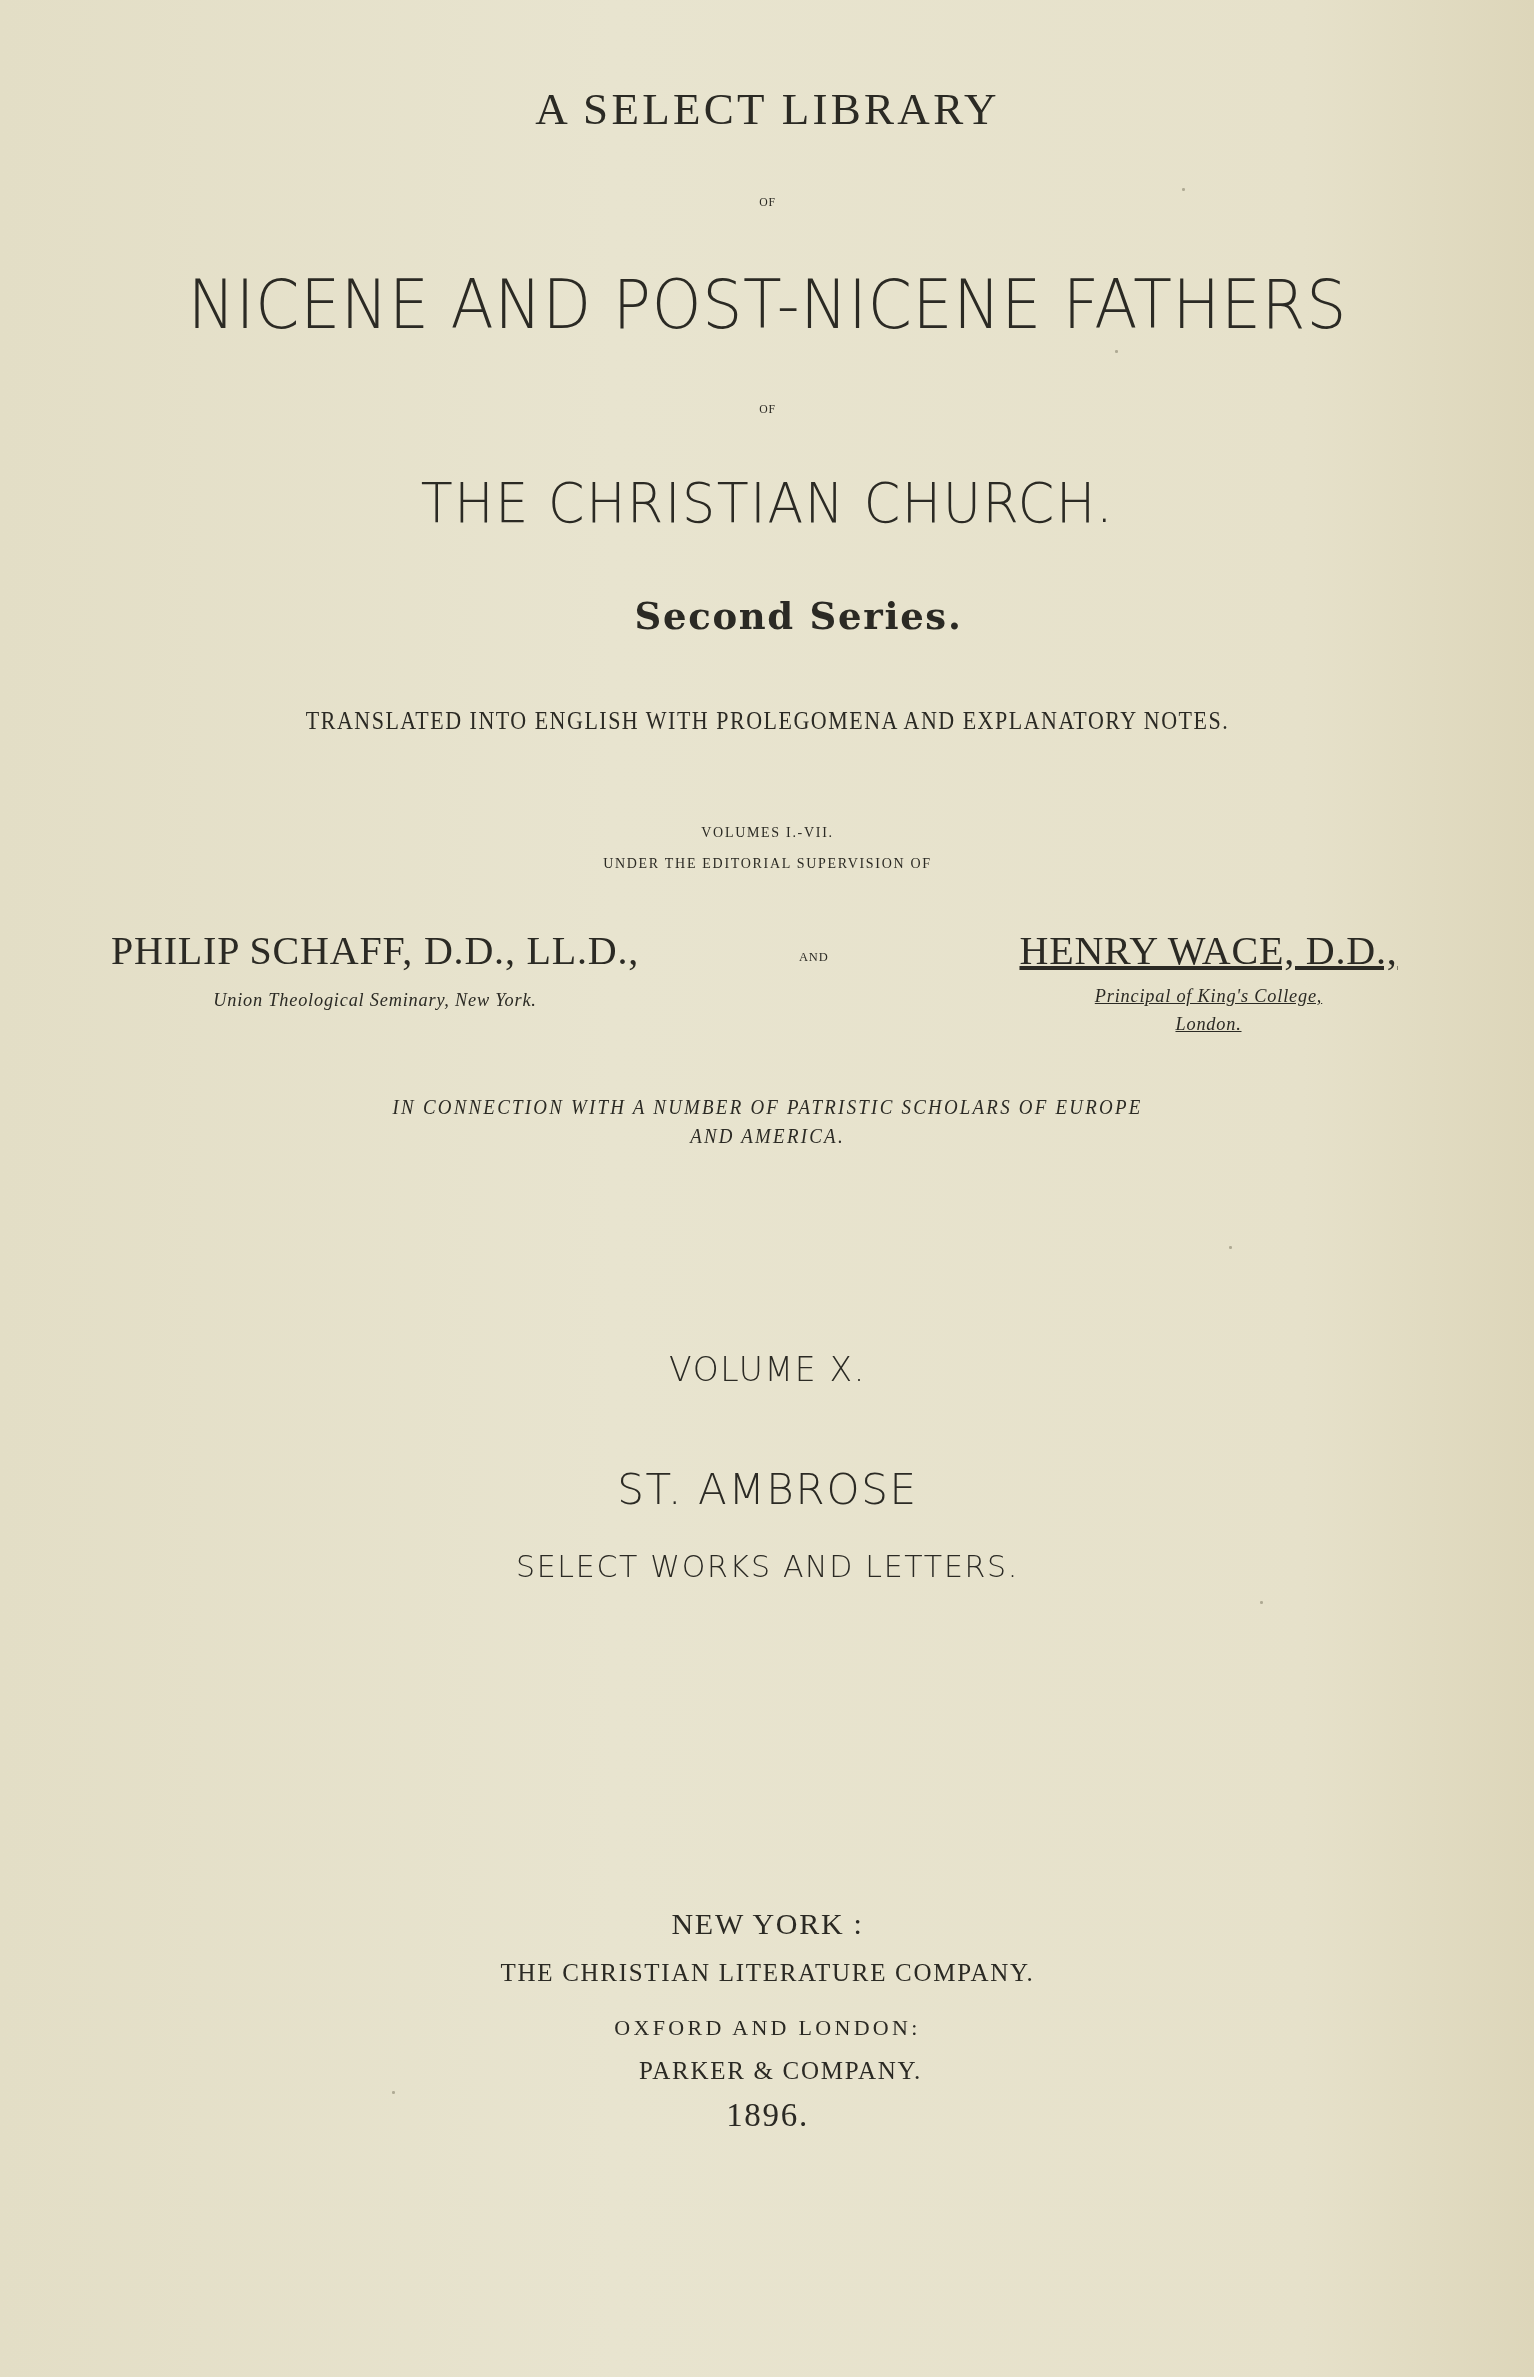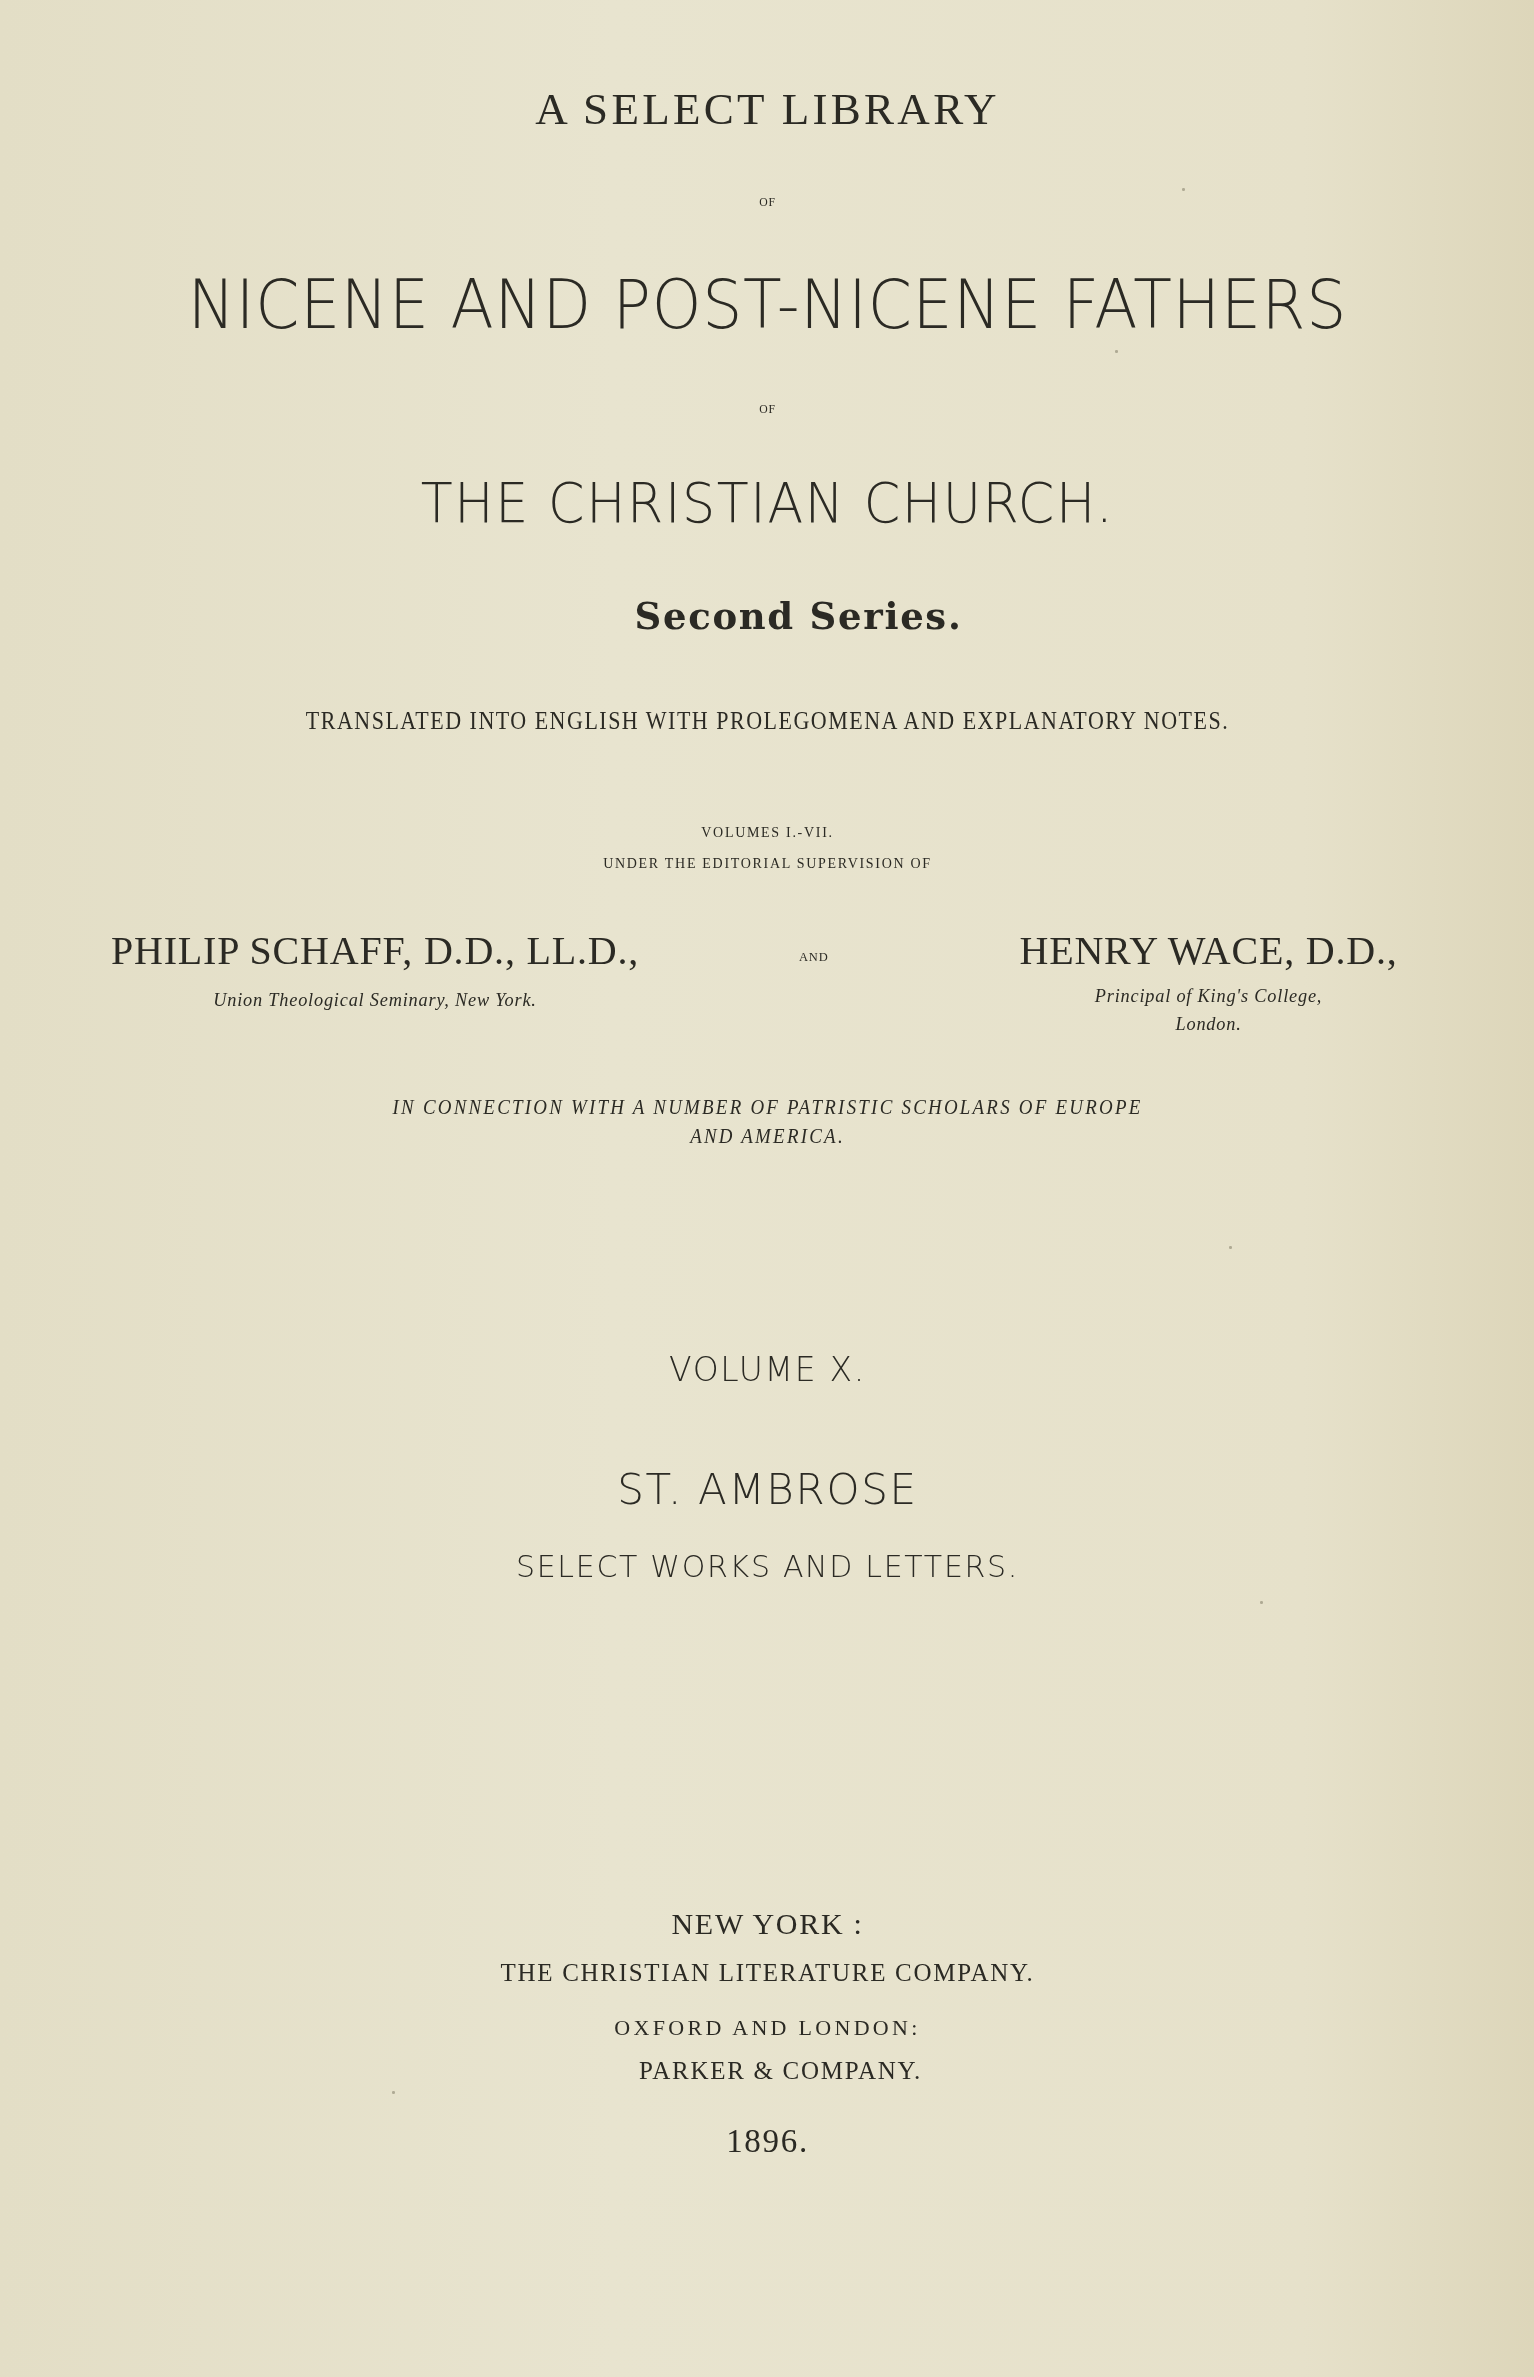--- a/index.html
+++ b/index.html
@@ -24,35 +24,35 @@
   #church-title { top: 471px; font-size: 55px; letter-spacing: 1.7px; transform: scaleX(0.95); }
   #series-label { top: 594px; font-size: 37px; font-weight: bold; letter-spacing: 1.7px; font-family: "DejaVu Serif", serif; padding-left: 31px; }
   #translated { top: 707px; font-size: 25px; letter-spacing: 1.7px; transform: scaleX(0.88); }
   #volumes { top: 825px; font-size: 14px; letter-spacing: 1.7px; }
   #supervision { top: 856px; font-size: 14px; letter-spacing: 1.7px; }
 
   .editor { position: absolute; text-align: center; }
   .editor .name { font-size: 40px; letter-spacing: 0.8px; white-space: nowrap; }
   .editor .role { font-size: 18.3px; font-style: italic; letter-spacing: 0.8px; line-height: 28px; margin-top: 8.3px; }
   #editor-left { left: 58px; width: 634px; top: 927px; }
-  #editor-right { left: 950px; width: 517px; top: 927px; }
+  #editor-right { left: 950px; width: 517px; top: 927px; text-decoration: underline; }
   #and-sep { position: absolute; left: 799px; top: 950px; font-size: 12.5px; letter-spacing: 0.8px; text-align: center; }
 
   #connection-1 { top: 1095px; font-size: 21px; font-style: italic; letter-spacing: 2.5px; transform: scaleX(0.9); }
   #connection-2 { top: 1124px; font-size: 21px; font-style: italic; letter-spacing: 2.5px; transform: scaleX(0.9); }
 
   #volume-num { top: 1350px; font-size: 33px; letter-spacing: 1.7px; }
   #author { top: 1465px; font-size: 42px; letter-spacing: 1.7px; }
   #work-title { top: 1549px; font-size: 30px; letter-spacing: 1.7px; }
 
   #pub-city { top: 1907px; font-size: 30px; letter-spacing: 1.7px; }
   #pub-company { top: 1959px; font-size: 25px; letter-spacing: 1.7px; }
   #pub-city-2 { top: 2015px; font-size: 22px; letter-spacing: 3.3px; }
   #pub-company-2 { top: 2057px; font-size: 25px; letter-spacing: 1.7px; padding-left: 13px; }
-  #pub-year { top: 2097px; font-size: 33px; letter-spacing: 1.7px; margin-top: 26px; }
+  #pub-year { top: 2097px; font-size: 33px; letter-spacing: 1.7px; }
 
   .speck { position: absolute; width: 2.5px; height: 2.5px; background: #8a8570; border-radius: 50%; opacity: .6; }
 </style>
 </head>
 <body>
 
 <div>
 
   <div class="line serif" id="series-title">A SELECT LIBRARY</div>
   <div class="line serif small-caps-tiny" id="of-1">OF</div>

